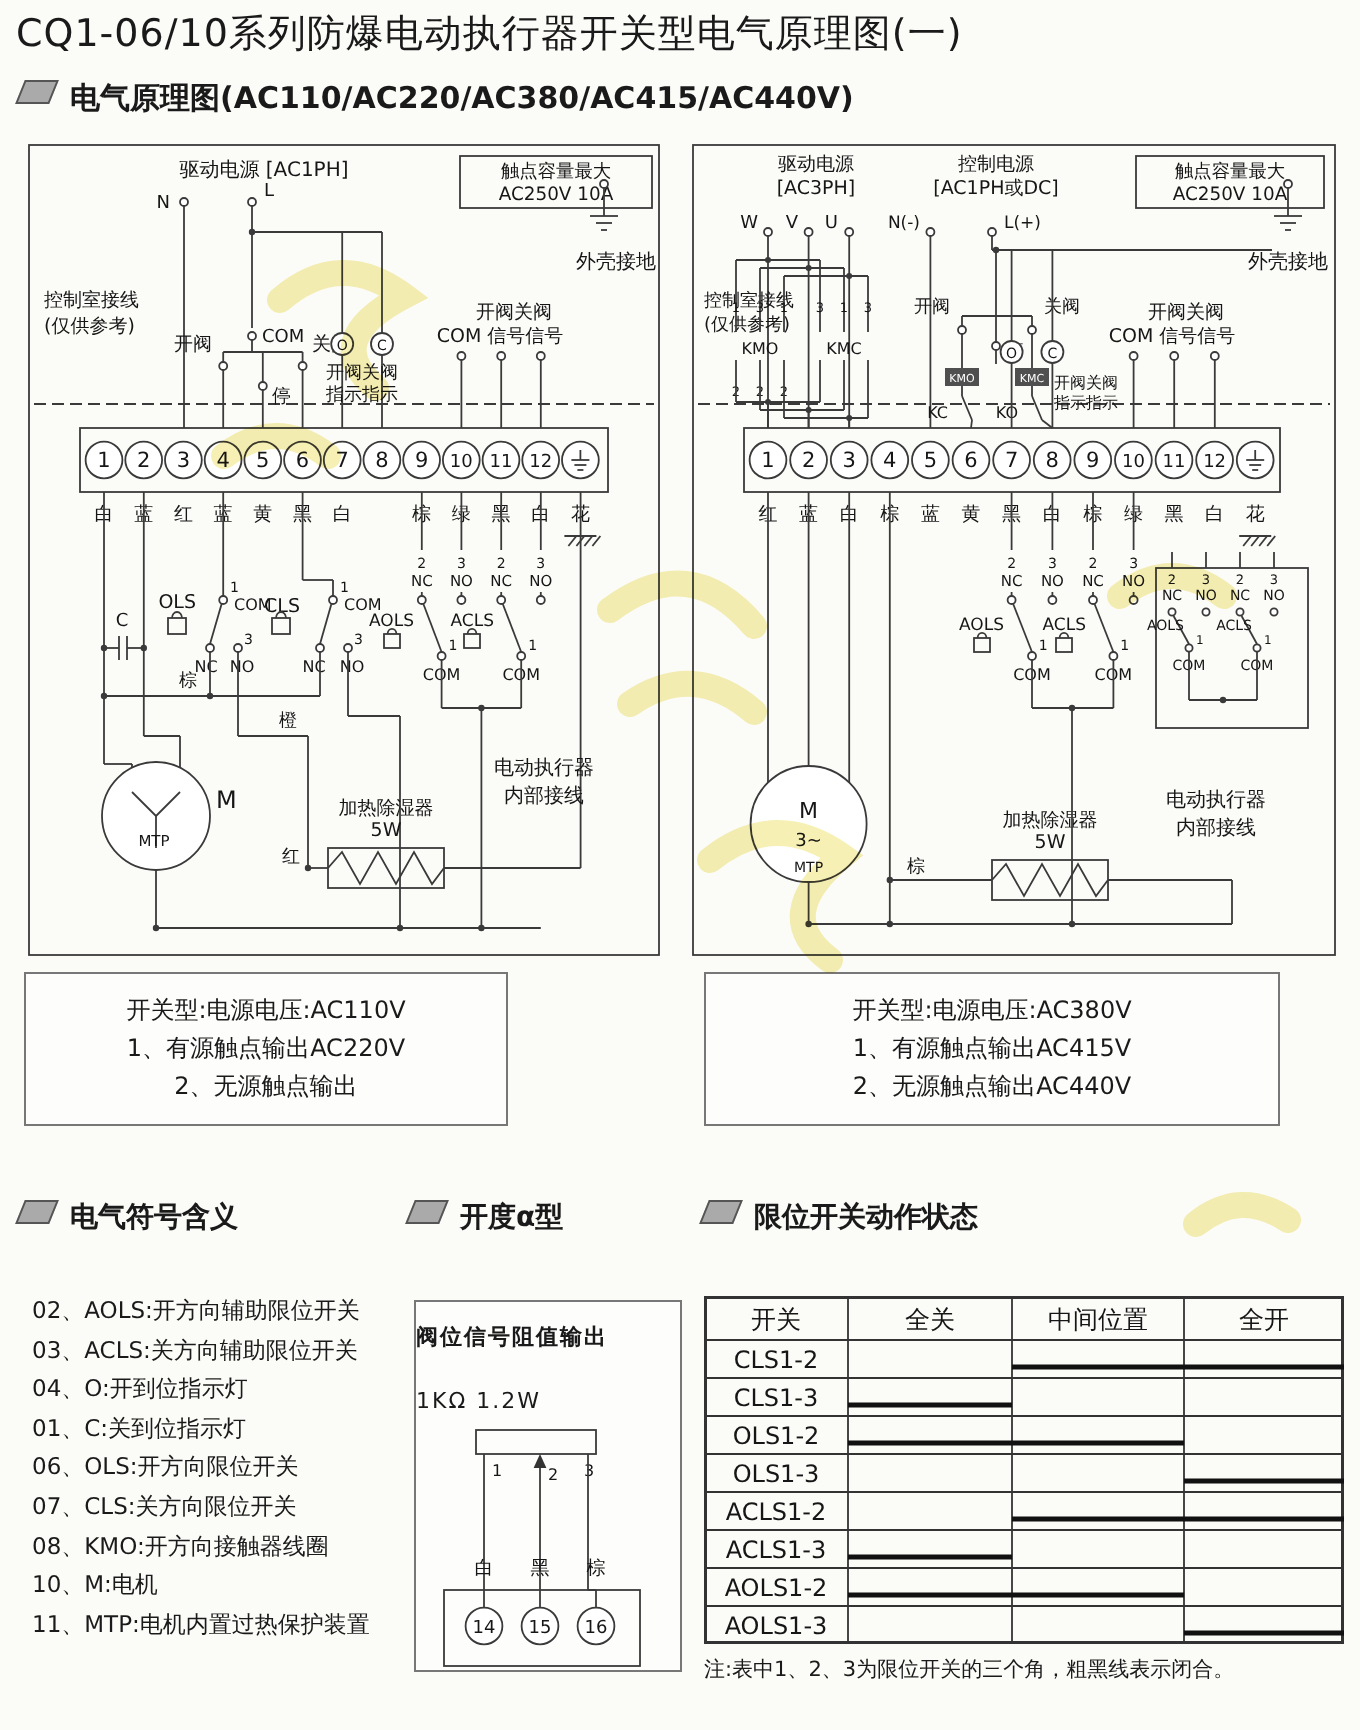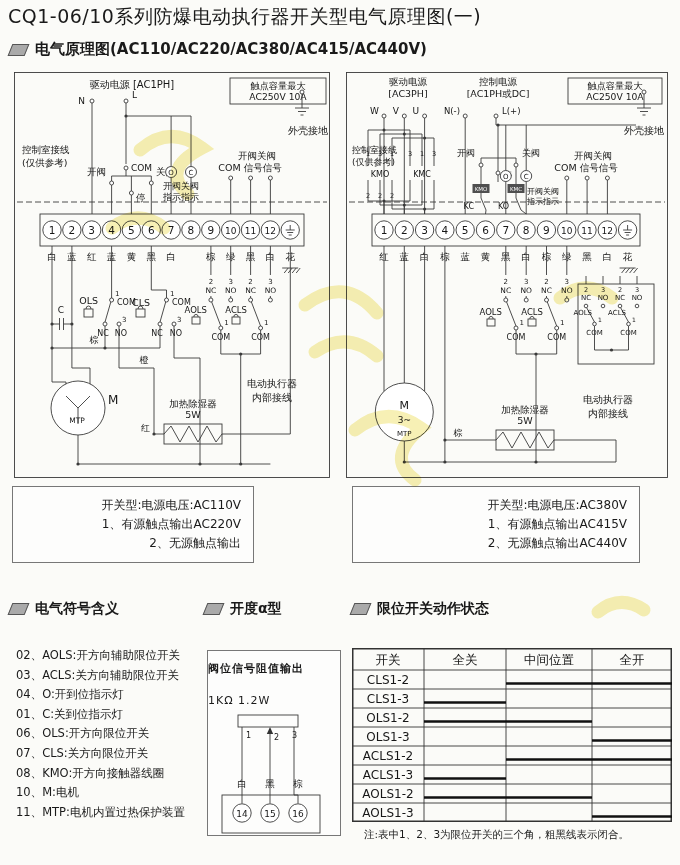--- a/index.html
+++ b/index.html
@@ -1,33 +1,33 @@
 <!DOCTYPE html>
 <html><head>
 <meta charset="utf-8">
 <style>
   html,body{margin:0;padding:0}
   body{width:680px;height:865px;position:relative;background:#fbfbf8;overflow:hidden;
        font-family:"DejaVu Sans","Liberation Sans",sans-serif;color:#1a1a1a}
   .title{position:absolute;left:8px;top:4px;font-size:19px;font-weight:normal;letter-spacing:.5px;white-space:nowrap}
-  .sec{position:absolute;display:flex;align-items:center;gap:8px;font-weight:bold}
+  .sec{position:absolute;display:flex;align-items:flex-start;gap:8px;font-weight:bold}
   .sec .pgram{width:15px;height:10px;background:#aaa;border:1px solid #555;transform:skewX(-22deg);display:inline-block}
   .sec .sec-label{font-size:15px;white-space:nowrap}
   .panel{position:absolute}
   .wires line,.wires path,.wires polyline{stroke:#3a3a3a;stroke-width:0.9;fill:none}
   .wires rect{stroke:#3a3a3a;stroke-width:0.9;fill:none}
   .wires circle{stroke:#3a3a3a;stroke-width:0.9;fill:#fff}
   .wires circle.dot{fill:#3a3a3a;stroke:none}
   .wires rect.coil{fill:#4f4f4f;stroke:none}
   .dash{stroke-dasharray:6 3}
   svg text{fill:#161616;stroke:none;font-family:"DejaVu Sans","Liberation Sans",sans-serif}
   svg text.w{fill:#fff}
   .border{stroke:#808080;fill:none;stroke-width:1}
   .spec{position:absolute;border:1px solid #777;background:#fdfdfc;font-size:12px;padding:9px 12px;line-height:19px}
-  .spec-row{display:flex;justify-content:flex-end;white-space:nowrap}
+  .spec-row{display:flex;justify-content:center;white-space:nowrap}
   .symlist{position:absolute;font-size:11.5px;line-height:19.6px;white-space:nowrap}
   .potbox{position:absolute;border:1px solid #777;background:#fdfdfc;text-align:left}
   .potbox .pt{font-size:11px;margin-top:10px;font-weight:bold;letter-spacing:1px}
   .potbox .pr{font-size:11px;margin-top:18px;letter-spacing:1px}
   .note{position:absolute;font-size:10.5px;white-space:nowrap}
   .wm{position:absolute;left:0;top:0;pointer-events:none;mix-blend-mode:multiply;opacity:.55}
 </style>
 </head>
 <body>
 
@@ -680,21 +680,21 @@
     <line x1="240" y1="92.5" x2="320" y2="92.5" stroke="#111" stroke-width="2.6"></line>
     <text x="36" y="112" text-anchor="middle" font-size="12">ACLS1-2</text>
     <line x1="154" y1="111.5" x2="320" y2="111.5" stroke="#111" stroke-width="2.6"></line>
     <text x="36" y="131" text-anchor="middle" font-size="12">ACLS1-3</text>
     <line x1="72" y1="130.5" x2="154" y2="130.5" stroke="#111" stroke-width="2.6"></line>
     <text x="36" y="150" text-anchor="middle" font-size="12">AOLS1-2</text>
     <line x1="72" y1="149.5" x2="240" y2="149.5" stroke="#111" stroke-width="2.6"></line>
     <text x="36" y="169" text-anchor="middle" font-size="12">AOLS1-3</text>
     <line x1="240" y1="168.5" x2="320" y2="168.5" stroke="#111" stroke-width="2.6"></line>
   </svg>
-<div class="note" style="left:364px;top:828px">注:表中1、2、3为限位开关的三个角，粗黑线表示闭合。</div>
+<div class="note" style="left:352px;top:828px">注:表中1、2、3为限位开关的三个角，粗黑线表示闭合。</div>
 
 <svg class="wm" width="680" height="865" viewBox="0 0 680 865">
   <g stroke="#f0e477" stroke-width="13" fill="none" stroke-linecap="round">
     <path d="M140,150 q30,-26 62,-2 q-42,22 -14,46"></path>
     <path d="M112,228 q26,-20 52,0"></path>
     <path d="M305,305 q40,-30 72,8 M315,352 q32,-22 62,4"></path>
     <path d="M355,430 q32,-26 66,-2 q-36,30 -6,52"></path>
     <path d="M560,298 q26,-20 52,0"></path>
     <path d="M598,612 q22,-18 46,-2"></path>
   </g>

